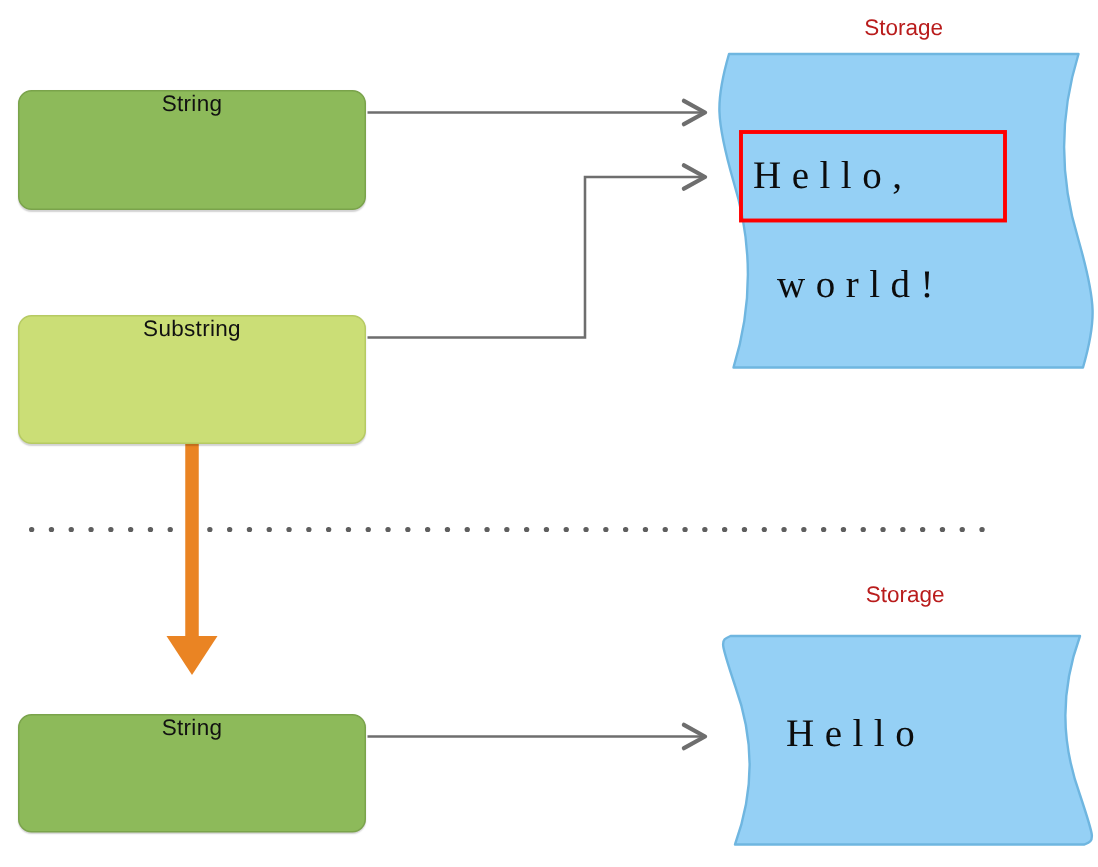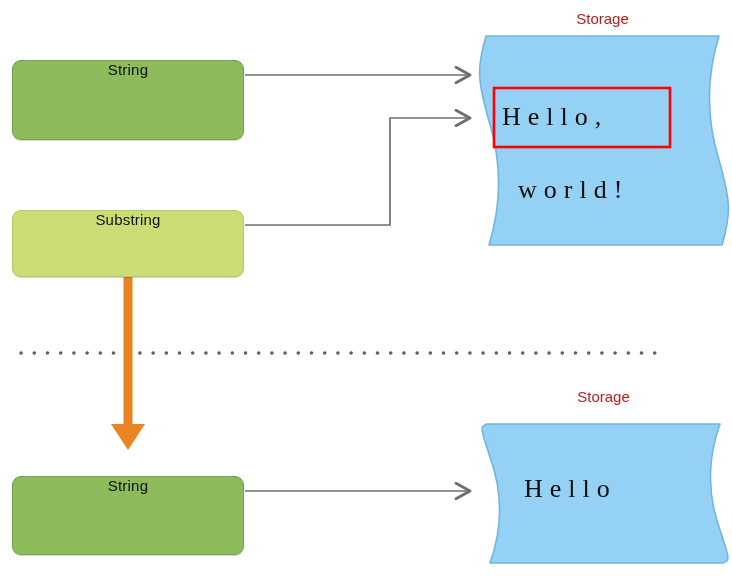--- a/index.html
+++ b/index.html
@@ -105,21 +105,21 @@
       <path d="M 128 450 L 111 424 L 145 424 Z" fill="#EA8423"></path>
     </g>
 
     <rect x="494" y="88" width="176" height="59" fill="none" stroke="#FF0000" stroke-width="2.6"></rect>
   </svg>
 
   <div class="node-box node-string" style="left:12px; top:36px; width:232px; height:80px;">
     <span>String</span>
   </div>
 
-  <div class="node-box node-substring" style="left:12px; top:186px; width:232px; height:67px;">
+  <div class="node-box node-substring" style="left:12px; top:186px; width:232px; height:86px;">
     <span>Substring</span>
   </div>
 
   <div class="node-box node-string" style="left:12px; top:452px; width:232px; height:79px;">
     <span>String</span>
   </div>
 
   <div class="storage-label" style="left:486px; top:10px; width:233px;">Storage</div>
 
   <div class="storage-text" style="left:502px; top:102px;">Hello,</div>

